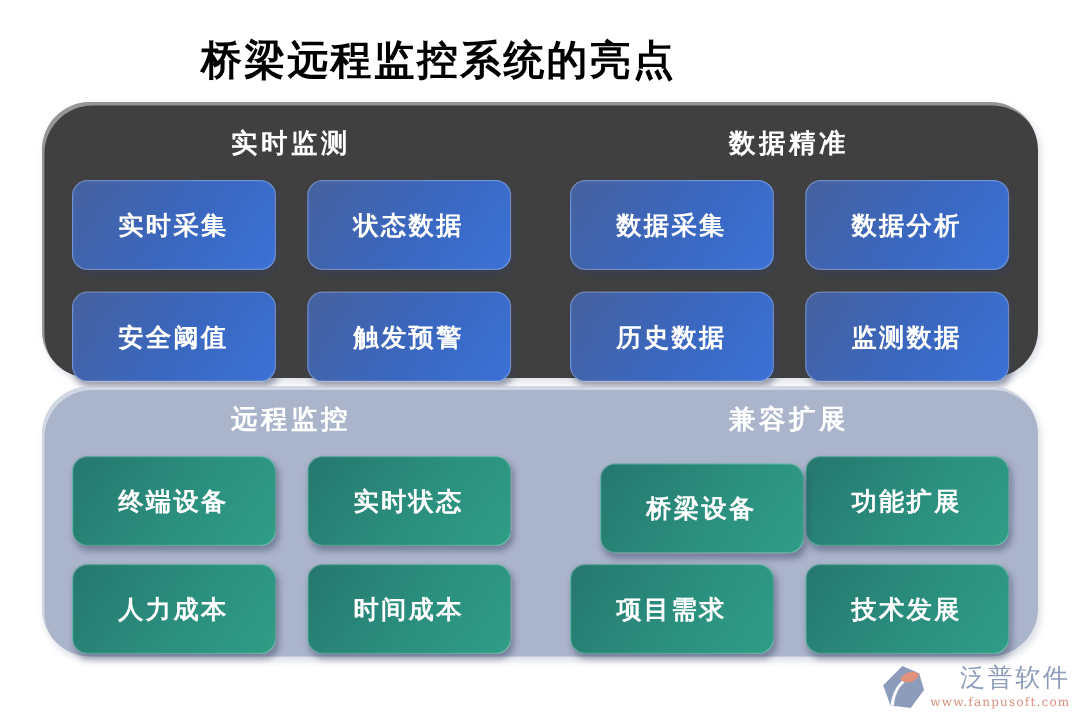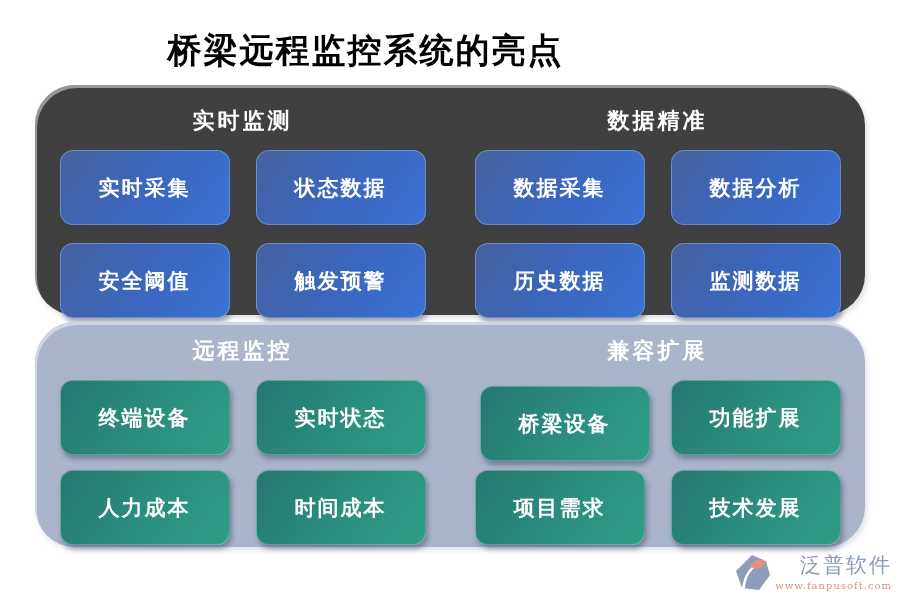--- a/index.html
+++ b/index.html
@@ -28,21 +28,21 @@
   .panel.bottom .btn-grid{row-gap:15px;}
   .chip{
     width:170px;height:75px;border-radius:13px;display:flex;align-items:center;justify-content:center;
     color:#ffffff;font-size:21px;font-weight:bold;letter-spacing:2px;cursor:pointer;
     box-shadow:2px 4px 5px rgba(55,65,95,0.45);
     border:1px solid rgba(255,255,255,0.25);
     box-sizing:border-box;
   }
   .chip.blue{background:linear-gradient(125deg,#46619f 0%,#3a67c0 55%,#3b72d6 100%);}
   .chip.teal{background:linear-gradient(125deg,#25776f 0%,#2b8f7e 55%,#2f9d86 100%);}
-  .chip.offset{transform:translate(5px,6px);}
+  .chip.offset{transform:translate(5px,6px);margin-left:20px;}
   .footer{
     position:absolute;right:8px;bottom:4px;display:flex;align-items:flex-start;
   }
   .logo-mark{margin-top:2px;margin-right:4px;}
   .footer-text{display:flex;flex-direction:column;align-items:flex-end;}
   .brand{color:#8d9cba;font-size:21px;font-weight:normal;letter-spacing:2px;line-height:26px;}
   .website{color:#d98f7e;font-size:10px;letter-spacing:1px;line-height:16px;}
 </style>
 </head>
 <body>

